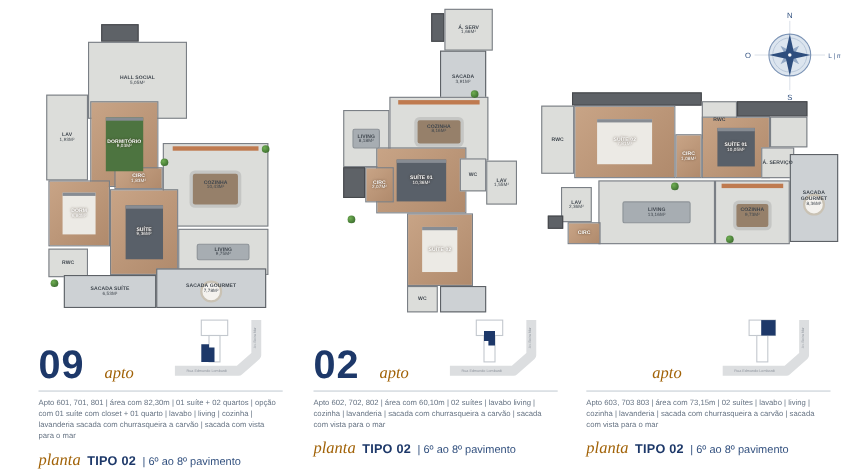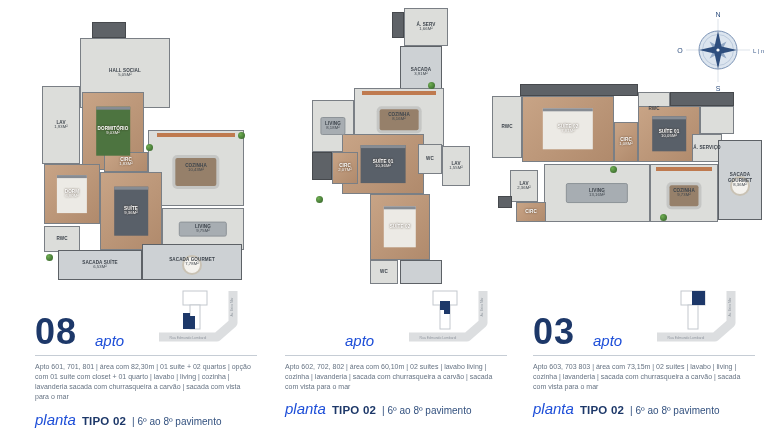--- a/index.html
+++ b/index.html
@@ -33,21 +33,21 @@
         height:4px;background:#bf7a4f;z-index:1;}
   .plant{position:absolute;width:7px;height:7px;border-radius:50%;z-index:3;
         background:radial-gradient(circle at 35% 35%,#6fae52,#2f5c26);}
   
   .compass{position:absolute;left:672px;top:8px;}
   
   .unit{position:absolute;top:287px;width:222px;height:142px;}
   .unit-head{position:relative;height:62px;}
   .unit-number{position:absolute;left:0;bottom:-4px;font-size:36px;font-weight:bold;
         color:#1d3869;letter-spacing:1px;}
-  .script{font-family:Liberation Sans, sans-serif;font-style:italic;color:#1d4ed8;}
+  .script{font-family:Liberation Serif, serif;font-style:italic;color:#a16207;}
   .unit-script{position:absolute;left:60px;bottom:0;font-size:15px;}
   .unit-map{position:absolute;right:4px;top:0;}
   .unit-divider{border:0;border-top:1px solid #c6cdd5;margin:6px 0 0 0;}
   .unit-desc{font-size:7px;line-height:1.45;color:#667383;margin-top:6px;padding-right:4px;}
   .planta-row{margin-top:8px;display:flex;align-items:baseline;gap:6px;}
   .planta-script{font-size:15px;}
   .tipo{font-size:11.5px;font-weight:bold;color:#1d3869;letter-spacing:.2px;}
   .pav{font-size:10px;color:#33517f;}
 </style>
 </head>
@@ -200,21 +200,21 @@
       <circle cx="46" cy="42" r="1.6" fill="#ffffff"></circle>
       <text x="46" y="8.5" font-size="7" fill="#2e4e7e" text-anchor="middle">N</text>
       <text x="46" y="83" font-size="7" fill="#2e4e7e" text-anchor="middle">S</text>
       <text x="8" y="44.5" font-size="7" fill="#2e4e7e" text-anchor="middle">O</text>
       <text x="81" y="44.5" font-size="6" fill="#44618f" text-anchor="start">L | mar</text>
     </svg>
   </div>
 
   <section class="unit" style="left:35px;">
     <div class="unit-head">
-      <span class="unit-number">08</span>
+      <span class="unit-number">09</span>
       <span class="unit-script script">apto</span>
       <svg class="unit-map" width="100" height="60" viewBox="0 0 100 60">
         <path d="M6,50 H64 L80,36 V4" stroke="#dcdee0" stroke-width="9" fill="none" stroke-linejoin="round"></path>
         <text x="35" y="51.5" font-size="3.4" fill="#9298a0" text-anchor="middle">Rua Edmundo Lombardi</text>
         <text transform="translate(80,20) rotate(-90)" font-size="3.2" fill="#9298a0" text-anchor="middle">Av. Beira Mar</text>
         <g fill="#ffffff" stroke="#c3c8ce" stroke-width="1">
           <rect x="30" y="4" width="24" height="14"></rect>
             <rect x="37" y="18" width="10" height="24"></rect>
         </g>
         <path d="M30,26 h7 v3 h5 v13 h-12 z" fill="#1d3869"></path>
@@ -224,20 +224,21 @@
     <p class="unit-desc">Apto 601, 701, 801 | área com 82,30m | 01 suíte + 02 quartos | opção com 01 suíte com closet + 01 quarto | lavabo | living | cozinha | lavanderia sacada com churrasqueira a carvão | sacada com vista para o mar</p>
     <div class="planta-row">
       <span class="planta-script script">planta</span>
       <span class="tipo">TIPO 02</span>
       <span class="pav">| 6º ao 8º pavimento</span>
     </div>
   </section>
 
   <section class="unit" style="left:285px;">
     <div class="unit-head">
+      <span class="unit-number">02</span>
       <span class="unit-script script">apto</span>
       <svg class="unit-map" width="100" height="60" viewBox="0 0 100 60">
         <path d="M6,50 H64 L80,36 V4" stroke="#dcdee0" stroke-width="9" fill="none" stroke-linejoin="round"></path>
         <text x="35" y="51.5" font-size="3.4" fill="#9298a0" text-anchor="middle">Rua Edmundo Lombardi</text>
         <text transform="translate(80,20) rotate(-90)" font-size="3.2" fill="#9298a0" text-anchor="middle">Av. Beira Mar</text>
         <g fill="#ffffff" stroke="#c3c8ce" stroke-width="1">
           <rect x="30" y="4" width="24" height="14"></rect>
             <rect x="37" y="18" width="10" height="24"></rect>
         </g>
         <path d="M37,14 h10 v13 h-6 v-4 h-4 z" fill="#1d3869"></path>
@@ -247,21 +248,20 @@
     <p class="unit-desc">Apto 602, 702, 802 | área com 60,10m | 02 suítes | lavabo living | cozinha | lavanderia | sacada com churrasqueira a carvão | sacada com vista para o mar</p>
     <div class="planta-row">
       <span class="planta-script script">planta</span>
       <span class="tipo">TIPO 02</span>
       <span class="pav">| 6º ao 8º pavimento</span>
     </div>
   </section>
 
   <section class="unit" style="left:533px;">
     <div class="unit-head">
-      <span class="unit-number">03</span>
       <span class="unit-script script">apto</span>
       <svg class="unit-map" width="100" height="60" viewBox="0 0 100 60">
         <path d="M6,50 H64 L80,36 V4" stroke="#dcdee0" stroke-width="9" fill="none" stroke-linejoin="round"></path>
         <text x="35" y="51.5" font-size="3.4" fill="#9298a0" text-anchor="middle">Rua Edmundo Lombardi</text>
         <text transform="translate(80,20) rotate(-90)" font-size="3.2" fill="#9298a0" text-anchor="middle">Av. Beira Mar</text>
         <g fill="#ffffff" stroke="#c3c8ce" stroke-width="1">
           <rect x="30" y="4" width="24" height="14"></rect>
             <rect x="37" y="18" width="10" height="24"></rect>
         </g>
         <rect x="41" y="4" width="13" height="14" fill="#1d3869"></rect>

